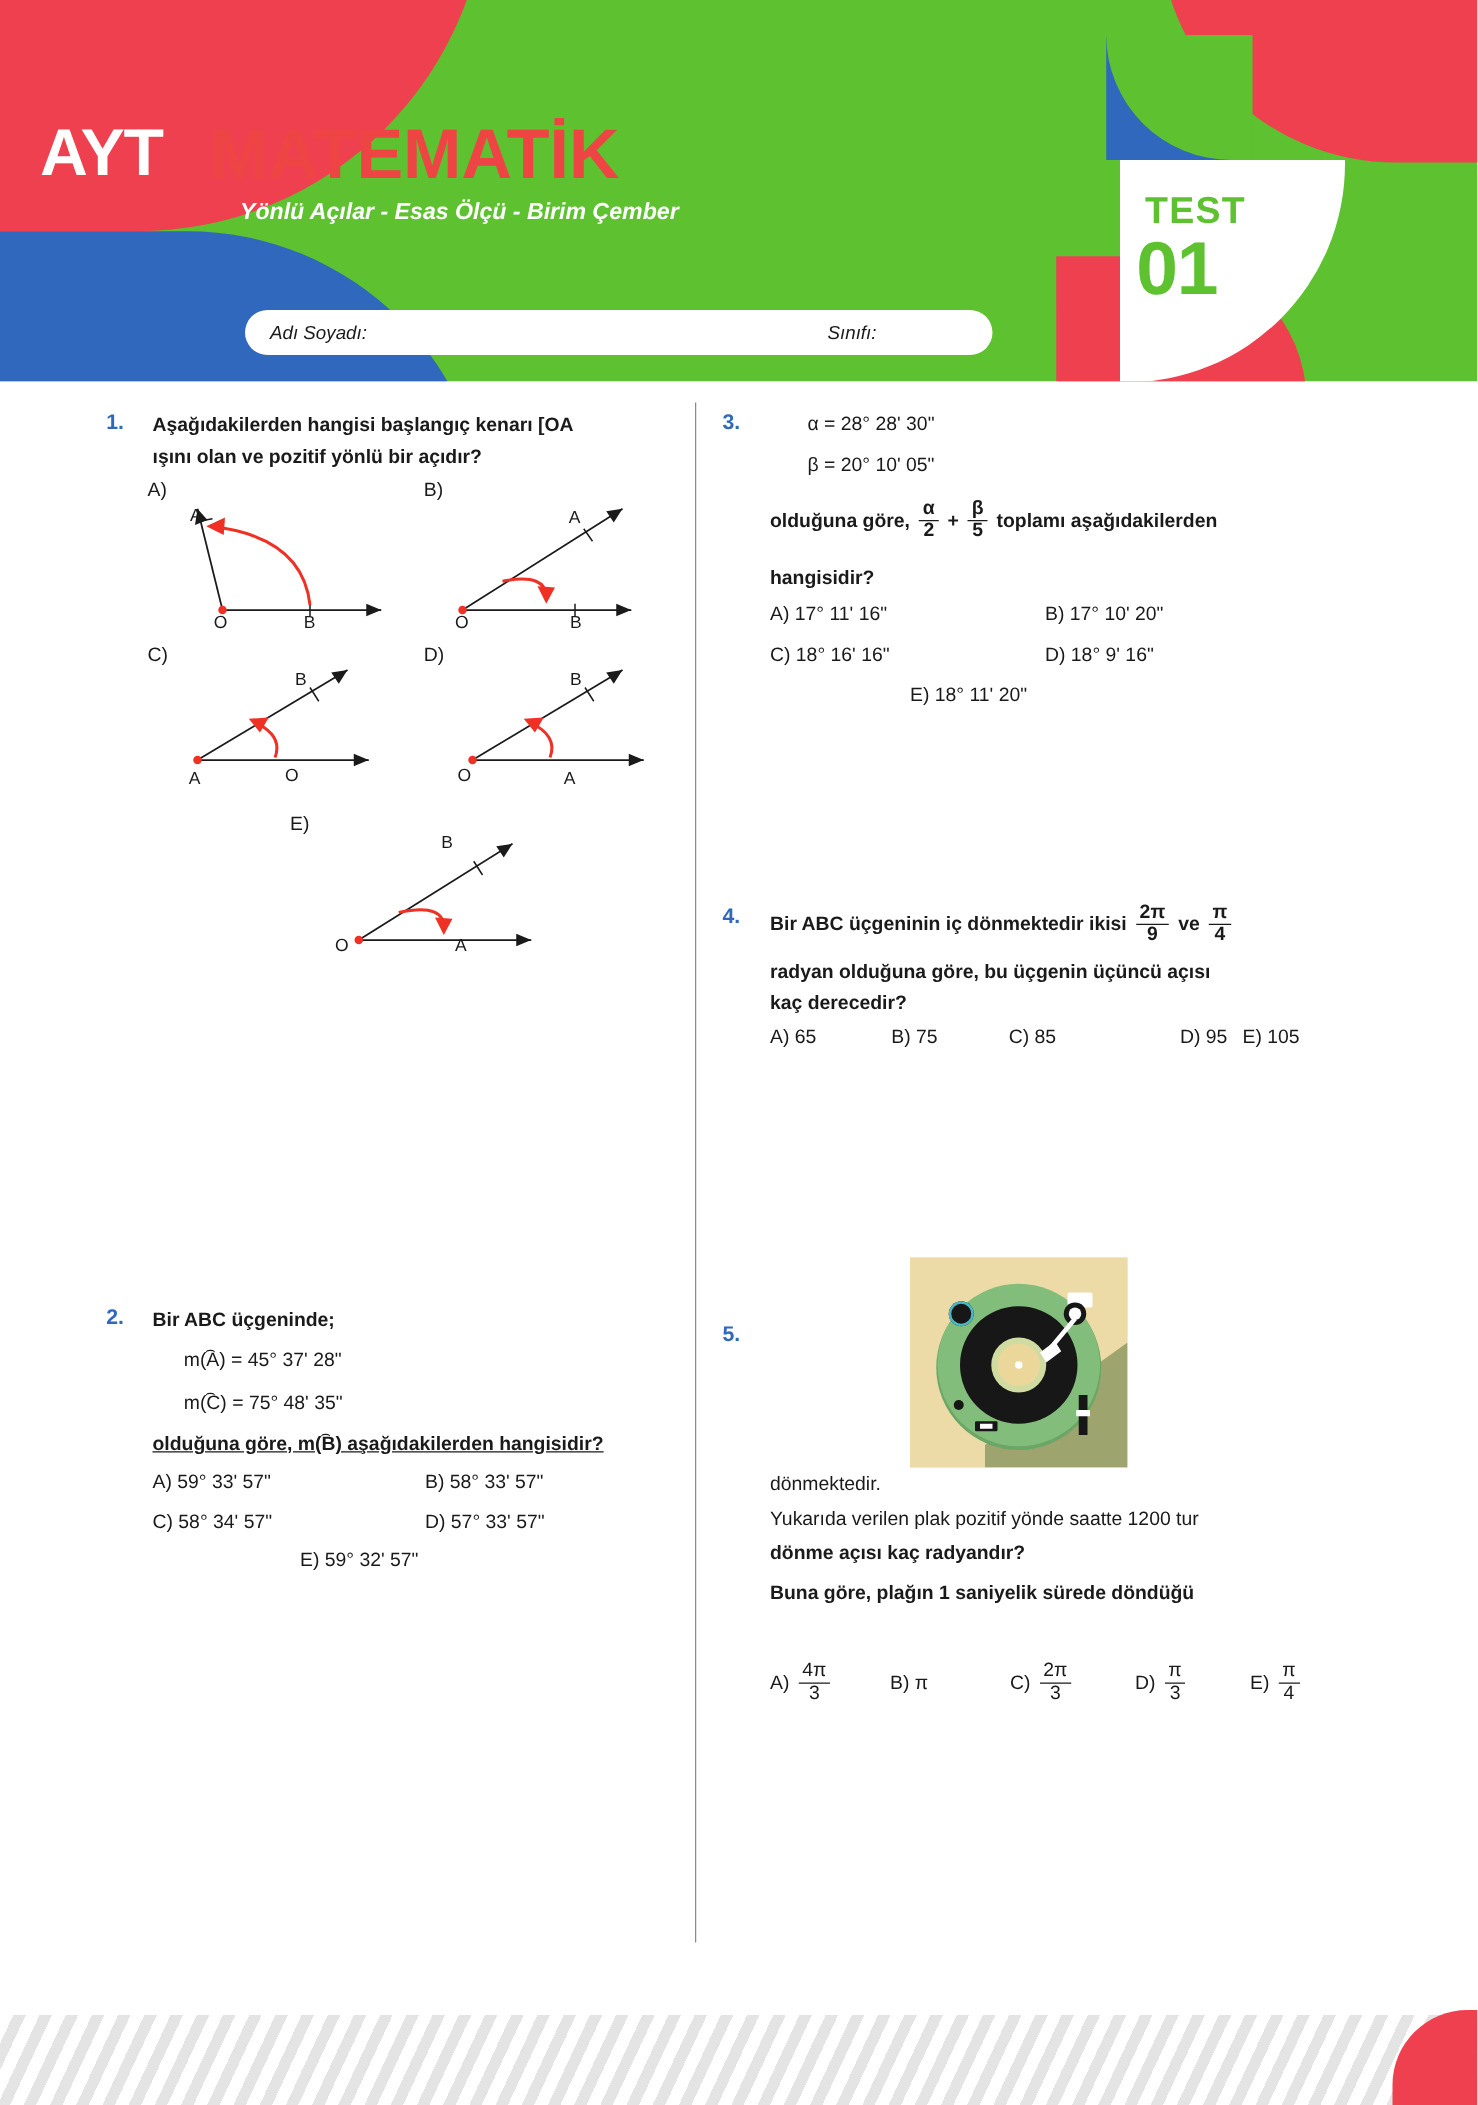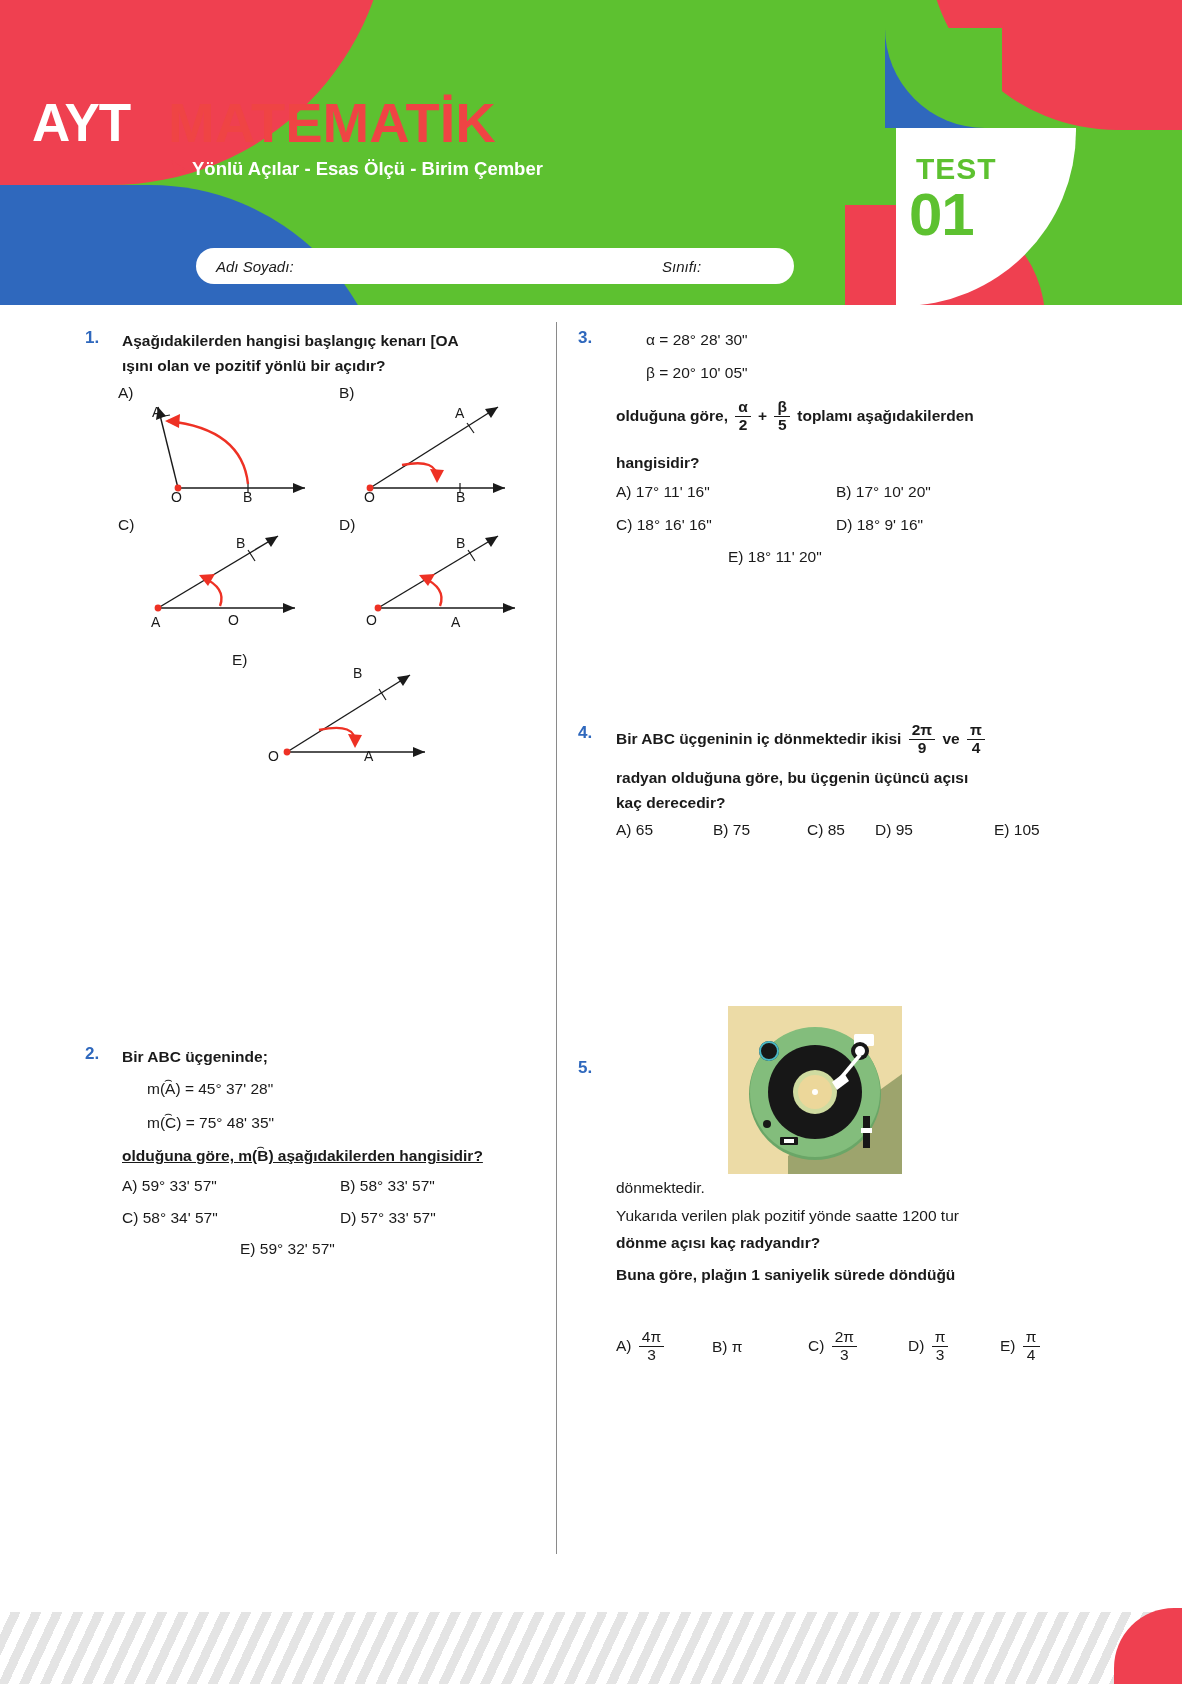--- a/index.html
+++ b/index.html
@@ -53,20 +53,21 @@
     letter-spacing: 0px;
     font-family: "Liberation Sans", sans-serif;
     z-index: 5;
   }
   .subject-sub {
     position: absolute;
     left: 192px; top: 158px;
     color: #ffffff;
     font-size: 18.5px;
     font-weight: bold;
+    font-style: italic;
     z-index: 5;
     white-space: nowrap;
   }
   .sub-bullet {
     position: absolute;
     left: 171px; top: 160px;
     width: 14px; height: 17px;
     background: #ef4050;
     clip-path: polygon(0 0, 100% 50%, 0 100%, 22% 50%);
     z-index: 5;
@@ -397,21 +398,21 @@
     <span class="num">π</span>
     <span class="den">4</span>
   </span>
 </div>
 <div class="qtext bold" style="left:616px; top:765px;">radyan olduğuna göre, bu üçgenin üçüncü açısı</div>
 <div class="qtext bold" style="left:616px; top:790px;">kaç derecedir?</div>
 
 <div class="opt" style="left:616px; top:821px;">A) 65</div>
 <div class="opt" style="left:713px; top:821px;">B) 75</div>
 <div class="opt" style="left:807px; top:821px;">C) 85</div>
-<div class="opt" style="left:875px; top:821px;text-align:center;">D) 95</div>
+<div class="opt" style="left:944px; top:821px;text-align:center;">D) 95</div>
 <div class="opt" style="left:994px; top:821px;">E) 105</div>
 
 <div class="qnum" style="left:578px; top:1058px;">5.</div>
 
 <svg class="record-img" viewBox="0 0 174 168">
   <rect x="0" y="0" width="174" height="168" fill="#ecdba6"></rect>
   <path d="M 60 150 L 174 68 L 174 168 L 60 168 Z" fill="#8f9a63" opacity="0.85"></path>
   <circle cx="87" cy="90" r="68" fill="#8f9a63" opacity="0"></circle>
   <circle cx="87" cy="88" r="66" fill="#6aa667"></circle>
   <circle cx="87" cy="86" r="65" fill="#83bd7c"></circle>

